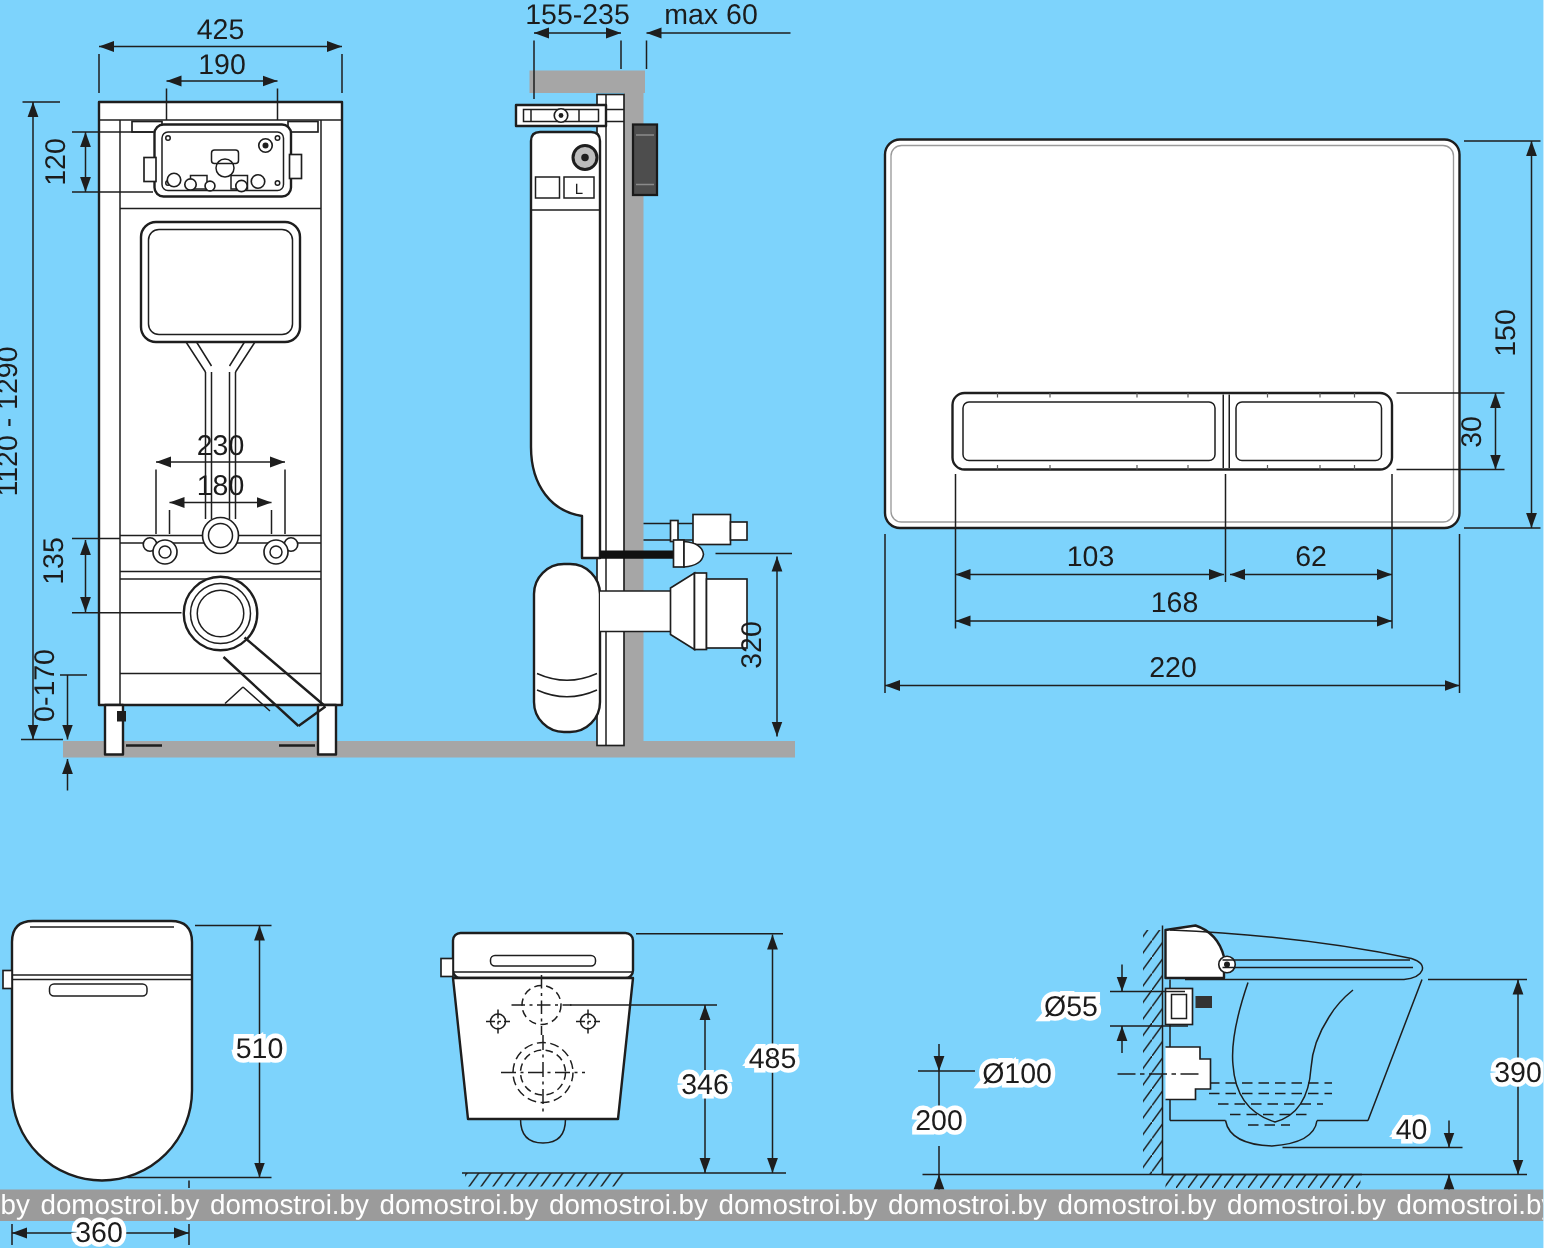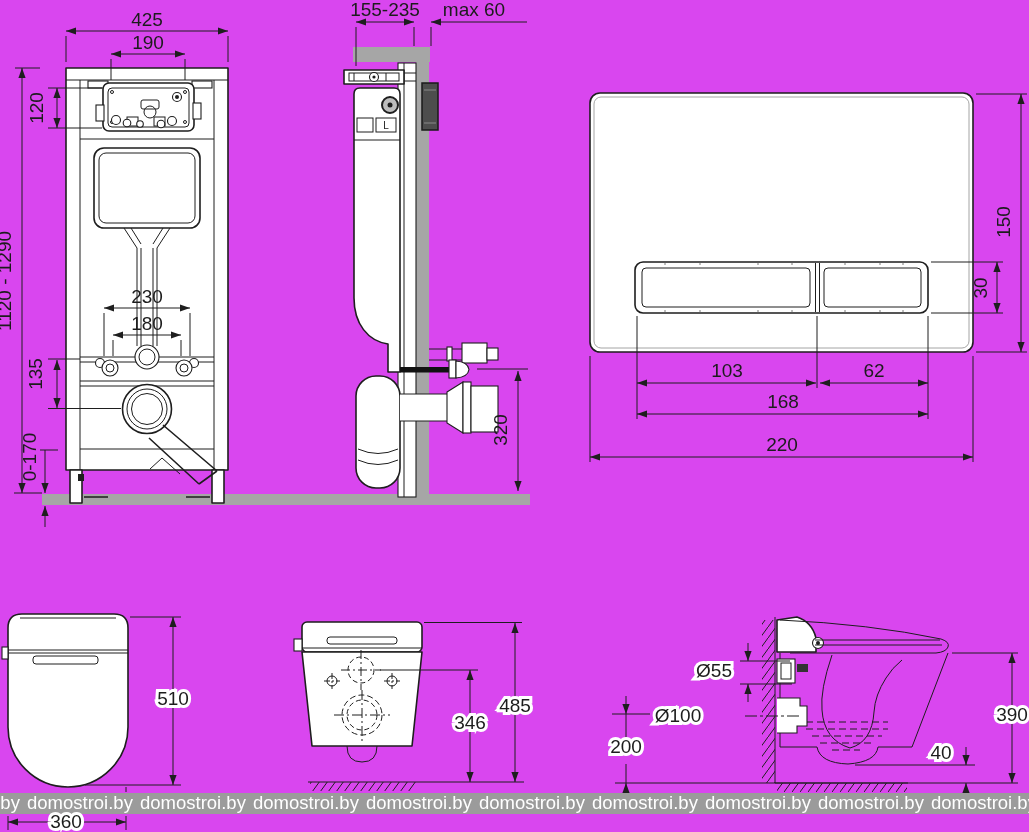--- a/index.html
+++ b/index.html
@@ -1,16 +1,16 @@
 <!DOCTYPE html>
 <html><head>
 <meta charset="utf-8">
 <style>
   html,body { margin:0; padding:0; background:#fff; }
-  #stage { position:relative; width:1029px; height:832px; background:#d946ef; overflow:hidden;
+  #stage { position:relative; width:1029px; height:832px; background:#7dd3fc; overflow:hidden;
            font-family:"Liberation Sans", sans-serif; }
   svg { position:absolute; left:0; top:0; }
   .o  { stroke:#1e1e1e; stroke-width:1.6; fill:none; stroke-linejoin:round; }
   .of { stroke:#1e1e1e; stroke-width:1.6; fill:#fff; stroke-linejoin:round; }
   .i  { stroke:#1e1e1e; stroke-width:1; fill:none; }
   .if { stroke:#1e1e1e; stroke-width:1.1; fill:#fff; }
   .d  { stroke:#1e1e1e; stroke-width:1; fill:none; }
   .g  { fill:#a6a6a6; }
   .t  { font:19px "Liberation Sans", sans-serif; fill:#1c1c1c; text-anchor:middle; }
   .tl { font:10px "Liberation Sans", sans-serif; fill:#1c1c1c; text-anchor:middle; }

